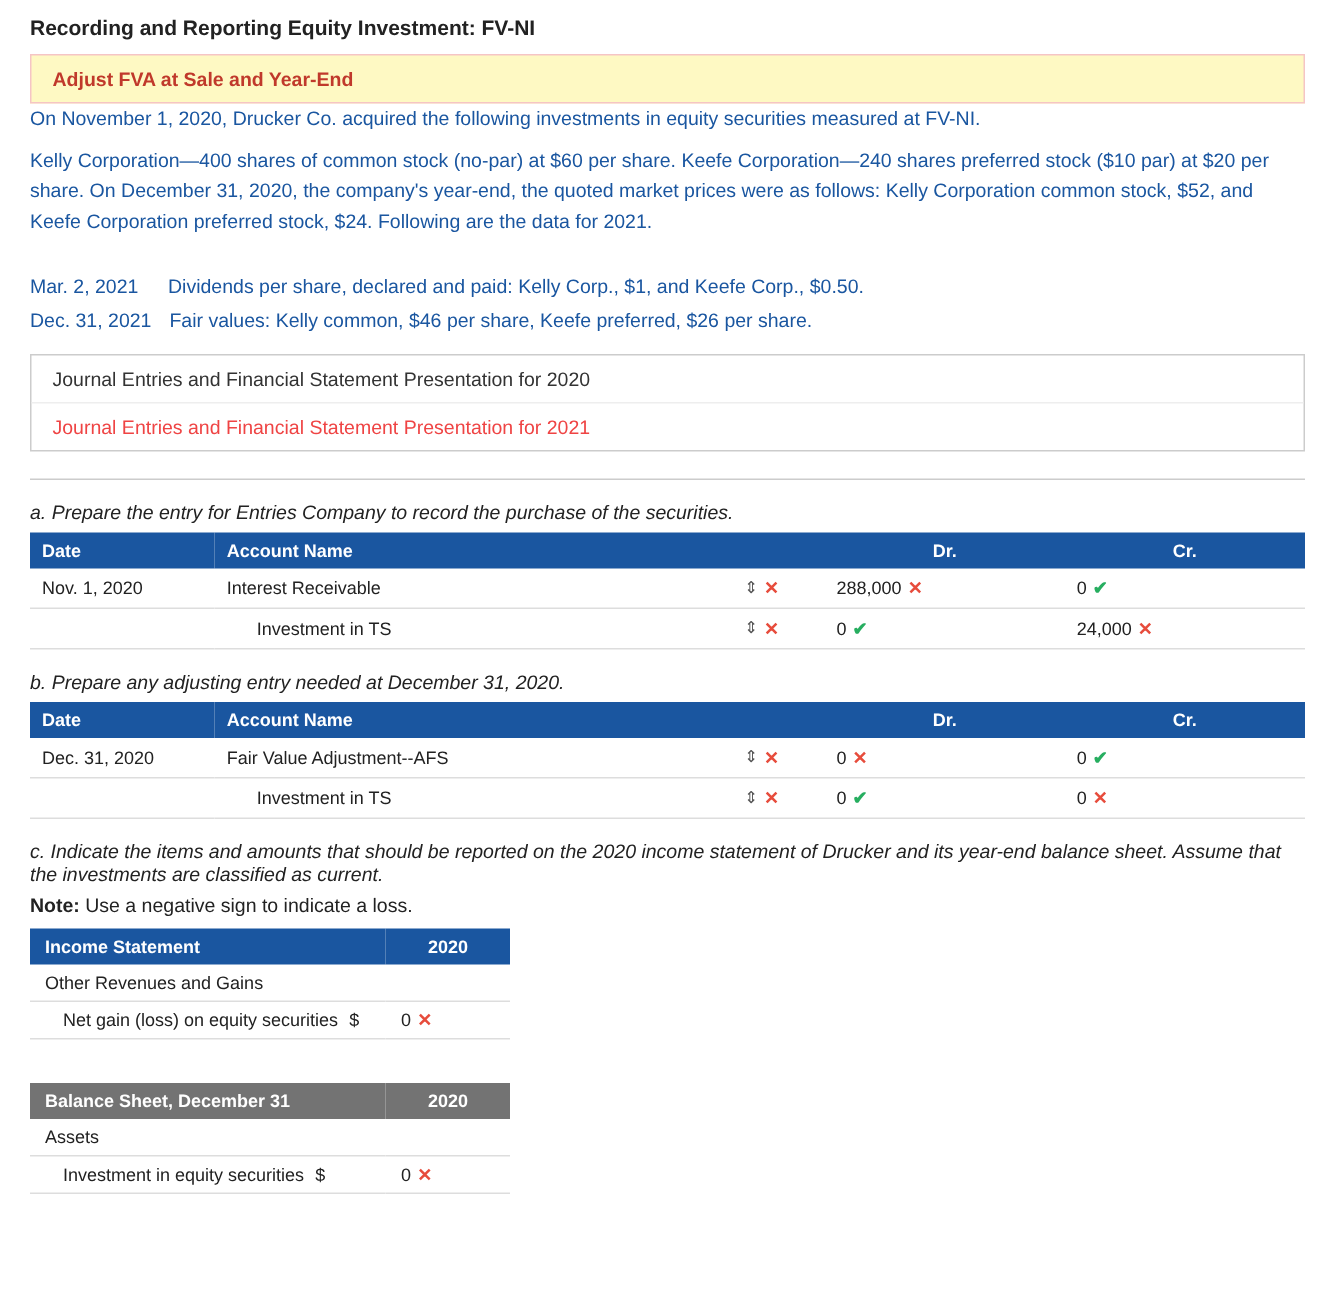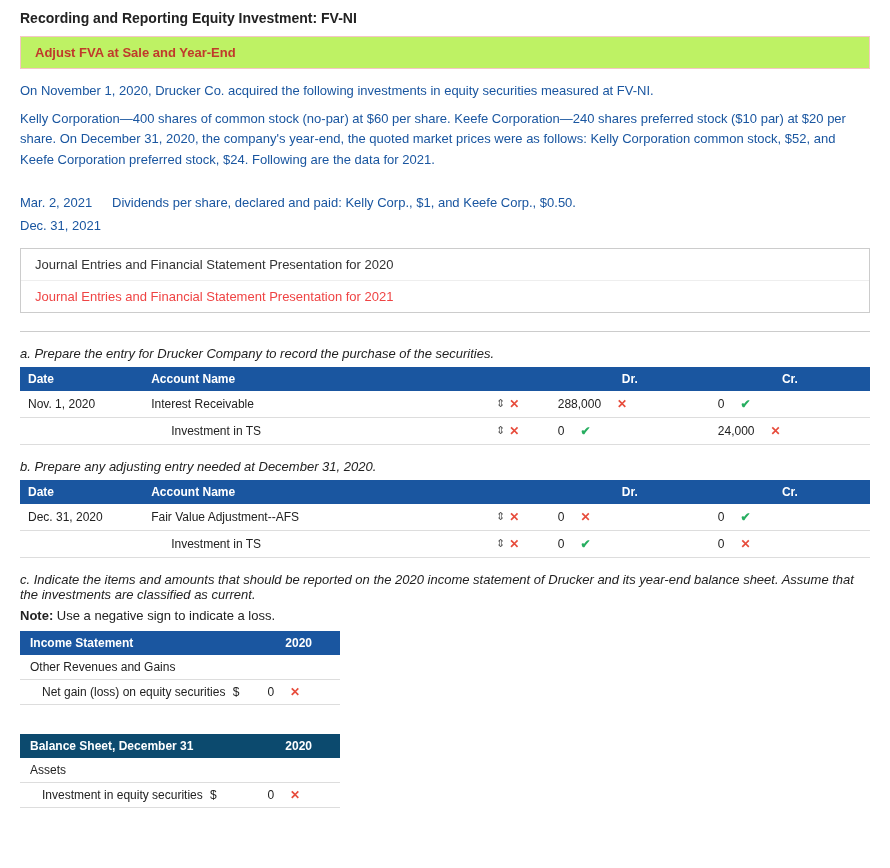--- a/index.html
+++ b/index.html
@@ -11,24 +11,23 @@
       width: 890px;
       min-height: 868px;
       padding: 10px 20px;
     }
     .page-title {
       font-weight: bold;
       font-size: 14px;
       margin-bottom: 10px;
     }
     .pink-banner {
-      background: #bef264;
+      background: #fef9c3;
       border: 1px solid #f5c5c5;
       padding: 8px 14px;
-      margin-bottom: 12px;
       font-weight: bold;
       color: #c0392b;
       font-size: 13px;
     }
     .intro-text {
       color: #1a56a0;
       margin-bottom: 8px;
       line-height: 1.5;
     }
     .data-text {
@@ -123,21 +122,21 @@
       font-size: 12px;
     }
     .check-icon {
       color: #27ae60;
       font-weight: bold;
       font-size: 12px;
     }
     .value-field {
       display: flex;
       align-items: center;
-      gap: 16px;
+      gap: 4px;
     }
     .value-text {
       font-size: 12px;
     }
     .dr-value { color: #222; }
     .cr-value { color: #222; }
     .note-bold { font-weight: bold; }
     .income-table {
       width: 320px;
       border-collapse: collapse;
@@ -166,21 +165,21 @@
     .income-table tbody td.indented {
       padding-left: 22px;
       margin-top: 11px;
     }
     .balance-table {
       width: 320px;
       border-collapse: collapse;
       margin-bottom: 14px;
     }
     .balance-table thead tr {
-      background: #0c4a6e;
+      background: #737373;
       color: #fff;
     }
     .balance-table thead th {
       padding: 5px 10px;
       font-size: 12px;
       font-weight: bold;
       text-align: left;
     }
     .balance-table thead th.center {
       text-align: center;
@@ -217,35 +216,36 @@
 <p class="data-text">Kelly Corporation—400 shares of common stock (no-par) at $60 per share. Keefe Corporation—240 shares preferred stock ($10 par) at $20 per share. On December 31, 2020, the company's year-end, the quoted market prices were as follows: Kelly Corporation common stock, $52, and Keefe Corporation preferred stock, $24. Following are the data for 2021.</p>
 
 
 <div class="events-block">
   <div class="event-row">
     <span class="event-date">Mar. 2, 2021</span>
     <span>Dividends per share, declared and paid: Kelly Corp., $1, and Keefe Corp., $0.50.</span>
   </div>
   <div class="event-row">
     <span class="event-date">Dec. 31, 2021</span>
+    <span>Fair values: Kelly common, $46 per share, Keefe preferred, $26 per share.</span>
   </div>
 </div>
 
 
 <div class="tabs-container">
   <div class="tab-row">
     <div class="tab-item active">Journal Entries and Financial Statement Presentation for 2020</div>
     <div class="tab-item" style="color:#ef4444;">Journal Entries and Financial Statement Presentation for 2021</div>
   </div>
 </div>
 
 <hr class="divider">
 
 
-<p class="section-label">a. Prepare the entry for Drucker Company to record the purchase of the securities.</p>
+<p class="section-label">a. Prepare the entry for Entries Company to record the purchase of the securities.</p>
 <table class="journal-table">
   <thead>
     <tr>
       <th style="width:100px;">Date</th>
       <th style="width:280px;">Account Name</th>
       <th style="width:50px;"></th>
       <th class="center" style="width:130px;">Dr.</th>
       <th class="center" style="width:130px;">Cr.</th>
     </tr>
   </thead>

